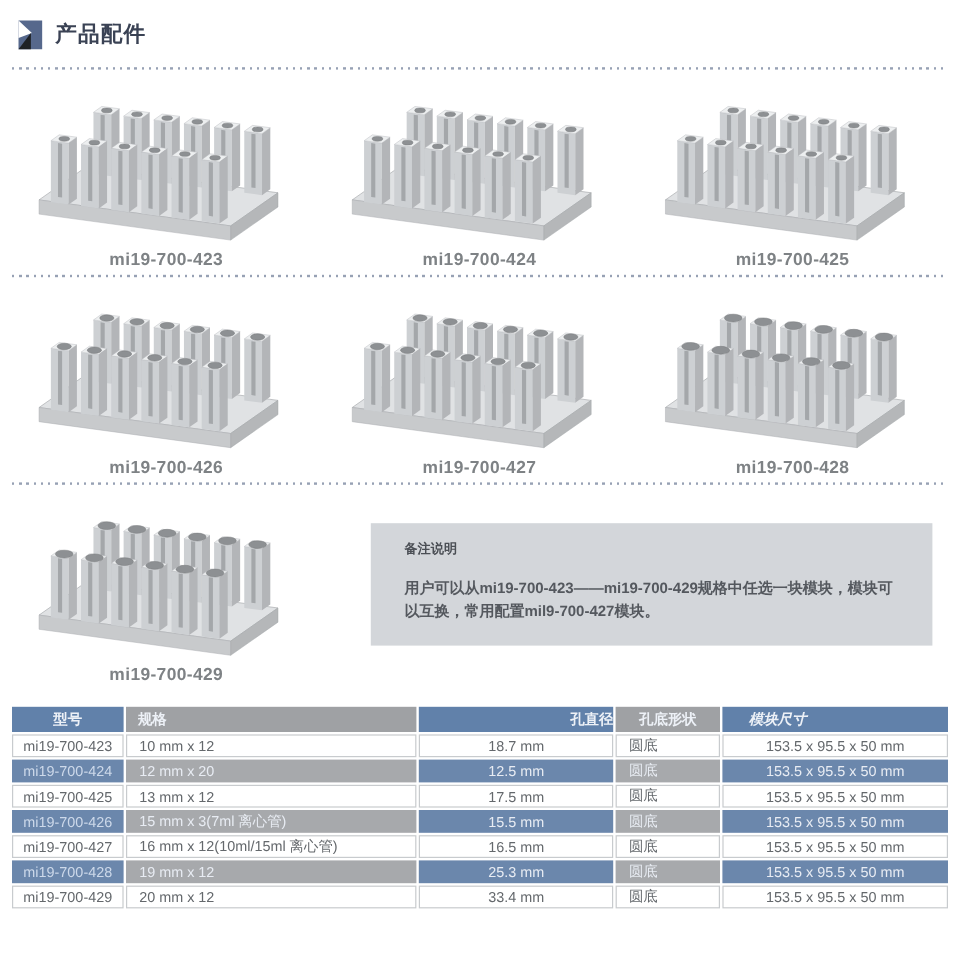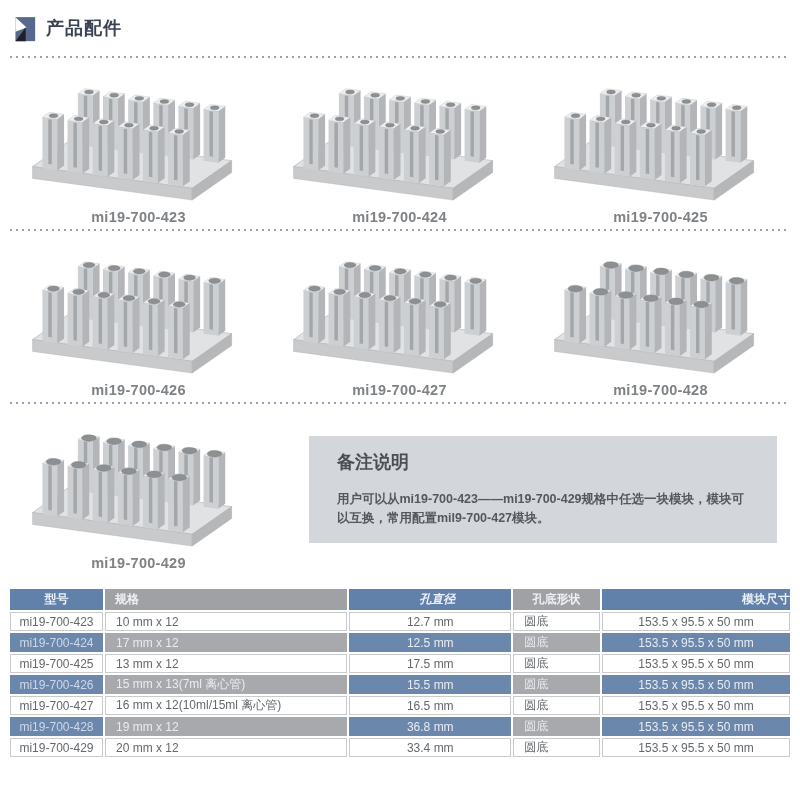--- a/index.html
+++ b/index.html
@@ -32,21 +32,21 @@
   
   .pimg { --hrx:4.5px; --hry:2px; }
   .pimg[data-hole="medium"] { --hrx:6px;   --hry:2.7px; }
   .pimg[data-hole="large"]  { --hrx:7.5px; --hry:3.3px; }
 
   .prow.last { position:relative; }
   .notebox {
     margin:32px 0 0 40px; width:468px; min-height:102px;
     background:#d3d6da; padding:14px 26px 14px 28px;
   }
-  .notebox .ntitle { font-size:18px; font-weight:bold; color:#4b4f55; margin-bottom:16px; }
+  .notebox .ntitle { font-size:11px; font-weight:bold; color:#4b4f55; margin-bottom:16px; }
   .notebox .nbody  { font-size:12.5px; font-weight:700; color:#54585e; line-height:1.55; }
 
   
   table.spec {
     border-collapse:separate; border-spacing:2px;
     width:784px; margin:16px auto 0; table-layout:fixed;
     font-size:12px;
   }
   .spec th {
     height:21px; font-weight:bold; color:#edf1f7; font-size:12px;
@@ -55,22 +55,22 @@
   .spec th.gray { background:#9fa1a4; }
   .spec td {
     height:17px; background:#ffffff; border:1px solid #c8cbce; color:#64686c;
   }
   .spec tr.alt td { border:1px solid transparent; color:#e8ecf3; }
   .spec tr.alt td:nth-child(odd)  { background:#6b87ac; }
   .spec tr.alt td:nth-child(even) { background:#a7a9ac; }
   .spec tr.alt td.model { color:#cdd9ea; }
   .c  { text-align:center; }
   .l10{ text-align:left; padding-left:10px; }
-  .l14{ text-align:center; padding-left:14px;font-style:italic; }
-  .l22{ text-align:right; padding-left:22px; }
+  .l14{ text-align:right; padding-left:14px; }
+  .l22{ text-align:left; padding-left:22px;font-style:italic; }
 </style>
 </head>
 <body>
 
 <svg width="0" height="0" style="position:absolute" aria-hidden="true">
   <defs>
     <g id="mcol">
       <polygon points="0,-52 15,-50 15,2 0,0" fill="#cdd0d3"></polygon>
       <polygon points="0,-52 15,-50 22,-55 7,-57" fill="#edeff0" stroke="#b9bcbf" stroke-width="0.4"></polygon>
       <polygon points="15,-50 22,-55 22,-3 15,2" fill="#b3b5b8"></polygon>
@@ -180,56 +180,56 @@
         <th class="gray l10">规格</th>
         <th class="blue l14">孔直径</th>
         <th class="gray c">孔底形状</th>
         <th class="blue l22">模块尺寸</th>
       </tr>
     </thead>
     <tbody>
       <tr>
         <td class="c model">mi19-700-423</td>
         <td class="l10">10 mm x 12</td>
-        <td class="c">12.7 mm</td>
+        <td class="c">18.7 mm</td>
         <td class="l10">圆底</td>
         <td class="c">153.5 x 95.5 x 50 mm</td>
       </tr>
       <tr class="alt">
         <td class="c model">mi19-700-424</td>
-        <td class="l10">17 mm x 12</td>
+        <td class="l10">12 mm x 20</td>
         <td class="c">12.5 mm</td>
         <td class="l10">圆底</td>
         <td class="c">153.5 x 95.5 x 50 mm</td>
       </tr>
       <tr>
         <td class="c model">mi19-700-425</td>
         <td class="l10">13 mm x 12</td>
         <td class="c">17.5 mm</td>
         <td class="l10">圆底</td>
         <td class="c">153.5 x 95.5 x 50 mm</td>
       </tr>
       <tr class="alt">
         <td class="c model">mi19-700-426</td>
-        <td class="l10">15 mm x 13(7ml 离心管)</td>
+        <td class="l10">15 mm x 3(7ml 离心管)</td>
         <td class="c">15.5 mm</td>
         <td class="l10">圆底</td>
         <td class="c">153.5 x 95.5 x 50 mm</td>
       </tr>
       <tr>
         <td class="c model">mi19-700-427</td>
         <td class="l10">16 mm x 12(10ml/15ml 离心管)</td>
         <td class="c">16.5 mm</td>
         <td class="l10">圆底</td>
         <td class="c">153.5 x 95.5 x 50 mm</td>
       </tr>
       <tr class="alt">
         <td class="c model">mi19-700-428</td>
         <td class="l10">19 mm x 12</td>
-        <td class="c">36.8 mm</td>
+        <td class="c">25.3 mm</td>
         <td class="l10">圆底</td>
         <td class="c">153.5 x 95.5 x 50 mm</td>
       </tr>
       <tr>
         <td class="c model">mi19-700-429</td>
         <td class="l10">20 mm x 12</td>
         <td class="c">33.4 mm</td>
         <td class="l10">圆底</td>
         <td class="c">153.5 x 95.5 x 50 mm</td>
       </tr>

